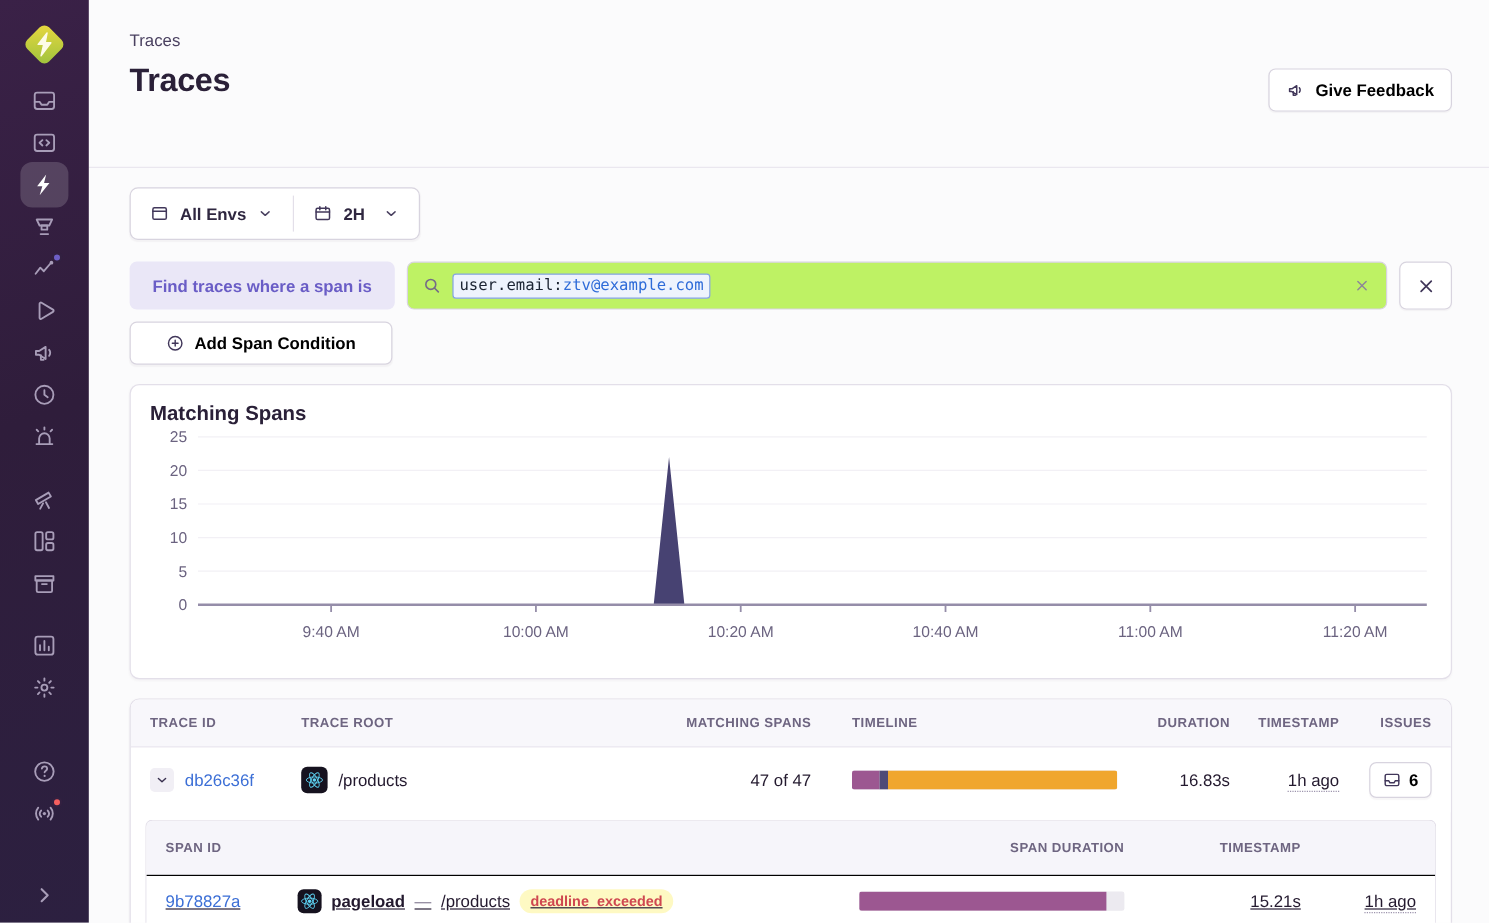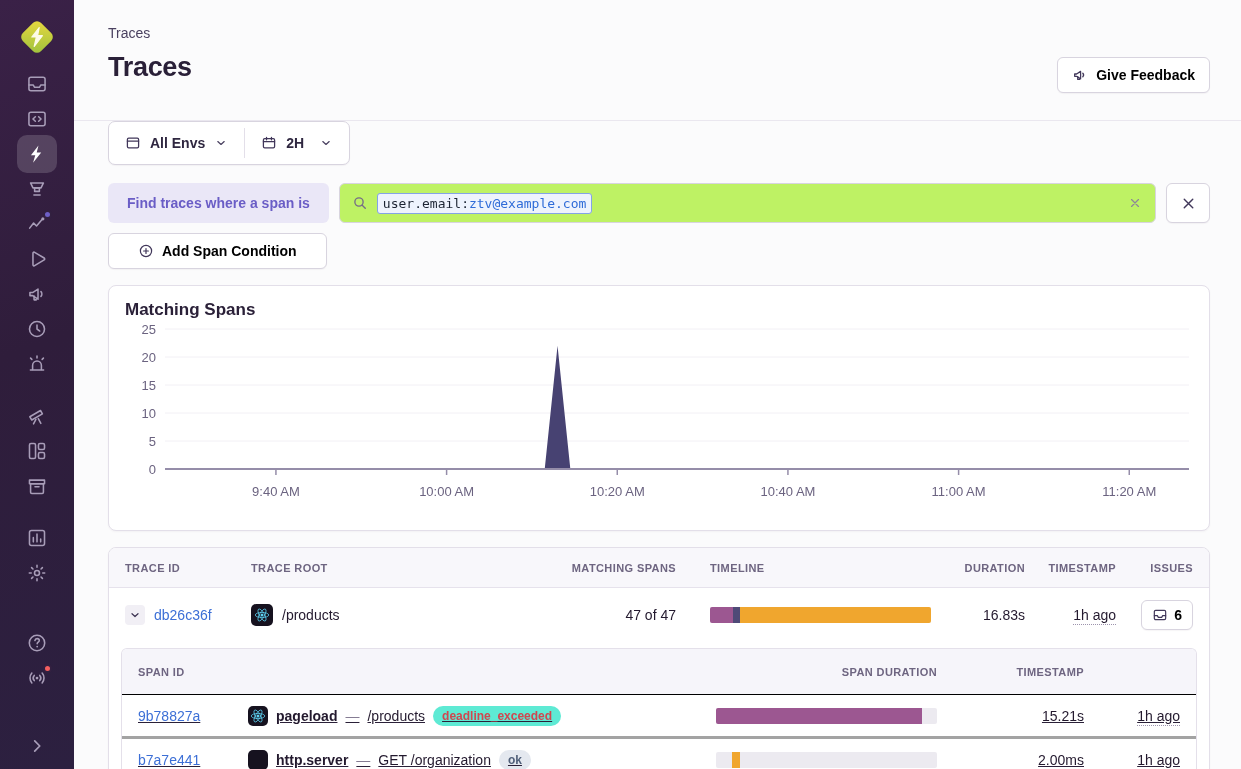--- a/index.html
+++ b/index.html
@@ -15,32 +15,32 @@
   .nav-item.gap { margin-top:17px; }
   .nav-item.gap-lg { margin-top:35px; }
   .nav-item.active { width:40px; height:38px; margin:-8px 0; background:rgba(255,255,255,.16); border-radius:10px; color:#ffffff; }
   .nav-item .nav-icn { display:flex; }
   .icn { width:22px; height:22px; }
   .dot { position:absolute; top:-3px; right:-4px; width:9px; height:9px; border-radius:50%; border:2px solid #322040; }
   .collapse-btn { position:absolute; bottom:12px; left:26px; width:22px; height:22px; color:#a89db8; cursor:pointer; }
 
   
   .main { position:absolute; left:74px; top:0; right:0; height:769px; }
-  .page-header { position:relative; height:121px; background:#fbfbfc; border-bottom:1px solid #eae7ef; }
+  .page-header { position:relative; height:140px; background:#fbfbfc; border-bottom:1px solid #eae7ef; }
   .breadcrumb { position:absolute; left:34px; top:25px; font-size:14px; color:#4a4160; cursor:pointer; }
   .page-title { position:absolute; left:34px; top:52px; font-size:27px; font-weight:800; letter-spacing:-.3px; color:#2a2038; }
   .btn { display:inline-flex; align-items:center; gap:8px; background:#fff; border:1px solid #d8d4df; border-radius:6px;
     font-size:14px; font-weight:700; color:#000000; cursor:pointer; box-shadow:0 1px 1px rgba(43,34,51,.04); }
   .feedback-btn { position:absolute; right:31px; top:57px; height:36px; padding:0 14px; }
   .btn .bicn { width:16px; height:16px; color:#41375a; }
 
   
   .content { position:relative; height:648px; padding:0 31px 0 34px; overflow:hidden; background:#fbfbfc; }
 
-  .filter-bar { margin-top:0; display:inline-flex; align-items:stretch; height:44px; background:#fff;
+  .filter-bar { margin-top:16px; display:inline-flex; align-items:stretch; height:44px; background:#fff;
     border:1px solid #d8d4df; border-radius:7px; box-shadow:0 1px 1px rgba(43,34,51,.04); }
   .filter-seg { display:flex; align-items:center; gap:9px; padding:0 16px; font-size:14px; font-weight:800; color:#2f2740; cursor:pointer; }
   .filter-div { width:1px; background:#e3dfe9; margin:6px 0; }
   .s16 { width:16px; height:16px; color:#41375a; }
   .s14 { width:14px; height:14px; color:#4a4160; }
 
   .query-row { margin-top:18px; display:flex; gap:10px; height:40px; }
   .where-chip { display:flex; align-items:center; padding:0 19px; background:#eae7f7; color:#6a5dc6;
     border-radius:6px; font-size:14px; font-weight:700; }
   .search-bar { flex:1; display:flex; align-items:center; background:#bef264; border:1px solid #d8d4df; border-radius:6px; padding:0 12px; cursor:text; }
@@ -84,21 +84,21 @@
   .issues-btn .bicn { width:16px; height:16px; }
 
   
   .nested { margin:6px 12px 0; border:1px solid #e4e0ea; border-bottom:none; border-radius:6px 6px 0 0; overflow:hidden; background:#fff; }
   .sgrid { display:grid; grid-template-columns:110px 1fr 221px 147px 96px; align-items:center; padding:0 16px; }
   .shead { height:46px; background:#f6f5fa; border-bottom:1px solid #000000; }
   .span-row { height:44px; border-bottom:3px solid #a3a3a3;text-decoration:underline; }
   .op { font-weight:800; }
   .sep { color:#857c93; }
   .badge { font-size:12px; font-weight:600; border-radius:20px; padding:3px 9px; white-space:nowrap; }
-  .badge.error { background:#5eead4; color:#cf4750; }
+  .badge.error { background:#fef9c3; color:#cf4750; }
   .badge.ok { background:#e4e8ef; color:#51607a; }
   .desc-flex { display:flex; align-items:center; gap:8px; min-width:0; padding-right:10px; }
   .desc-flex .trunc { white-space:nowrap; overflow:hidden; text-overflow:ellipsis; }
 </style>
 </head>
 <body>
 
 <div class="sidebar">
   <div class="logo-wrap">
     <svg width="40" height="40" viewBox="0 0 40 40">

